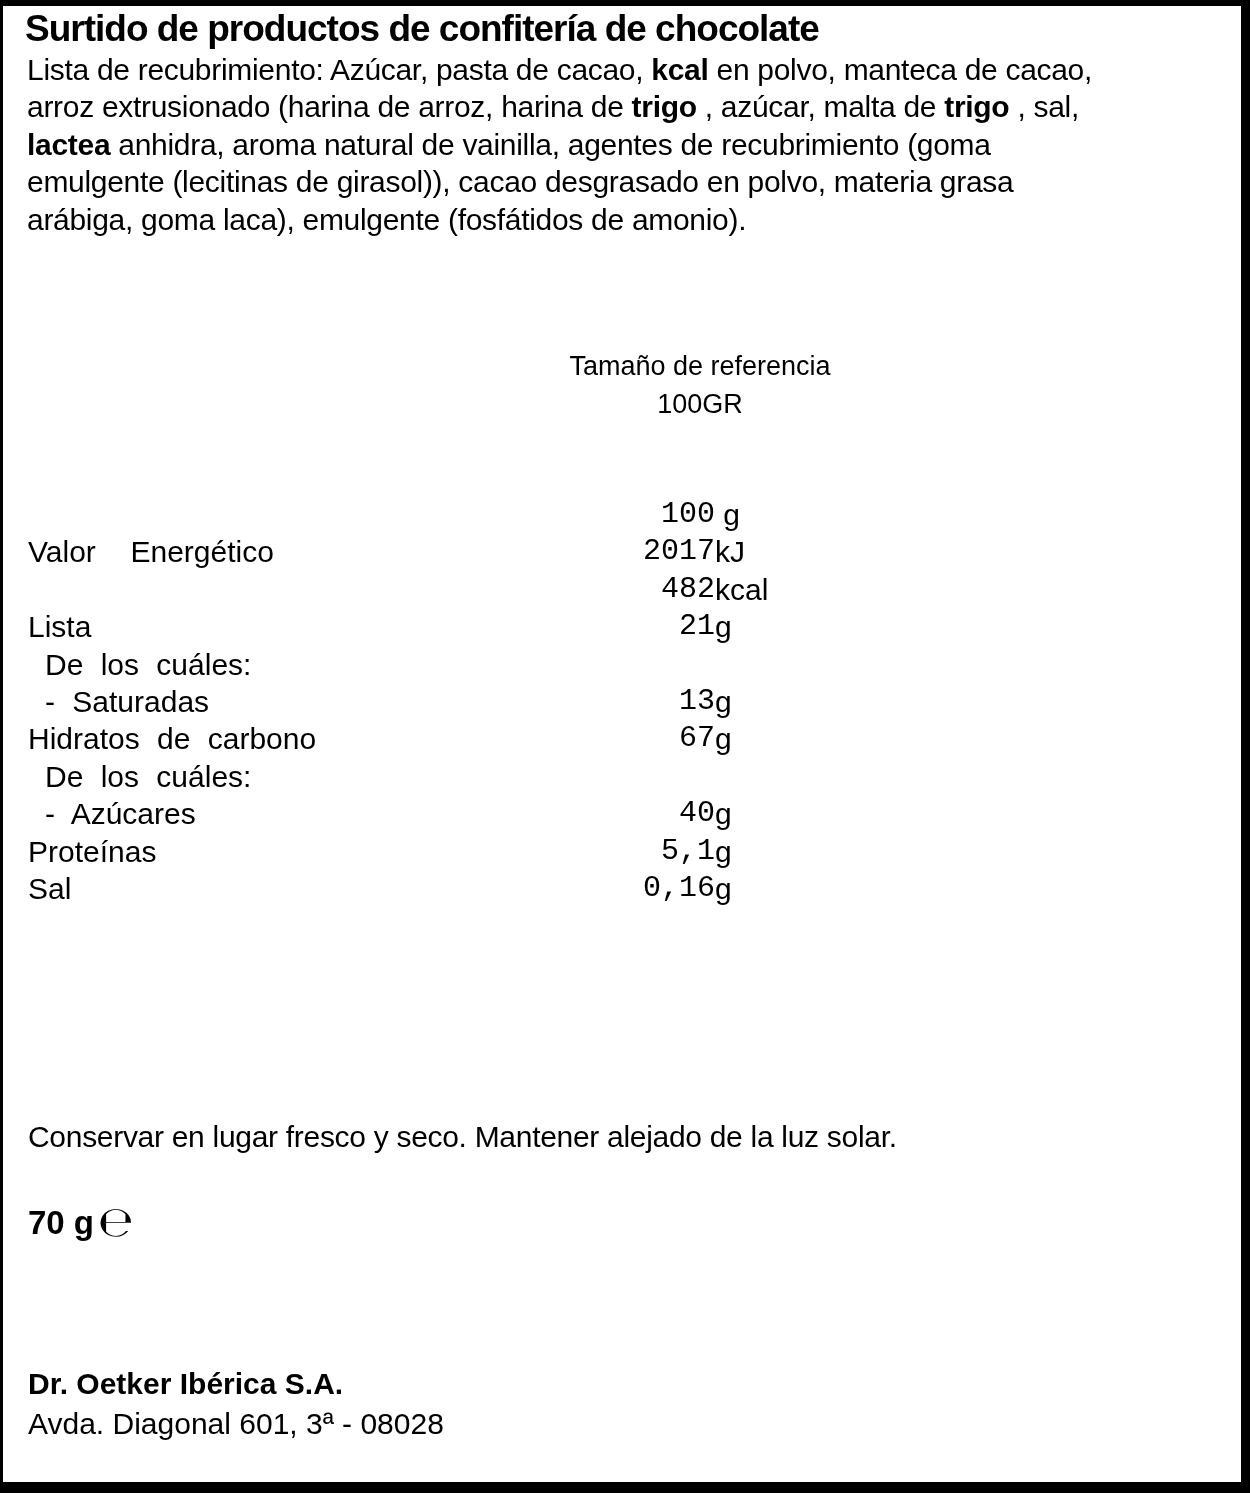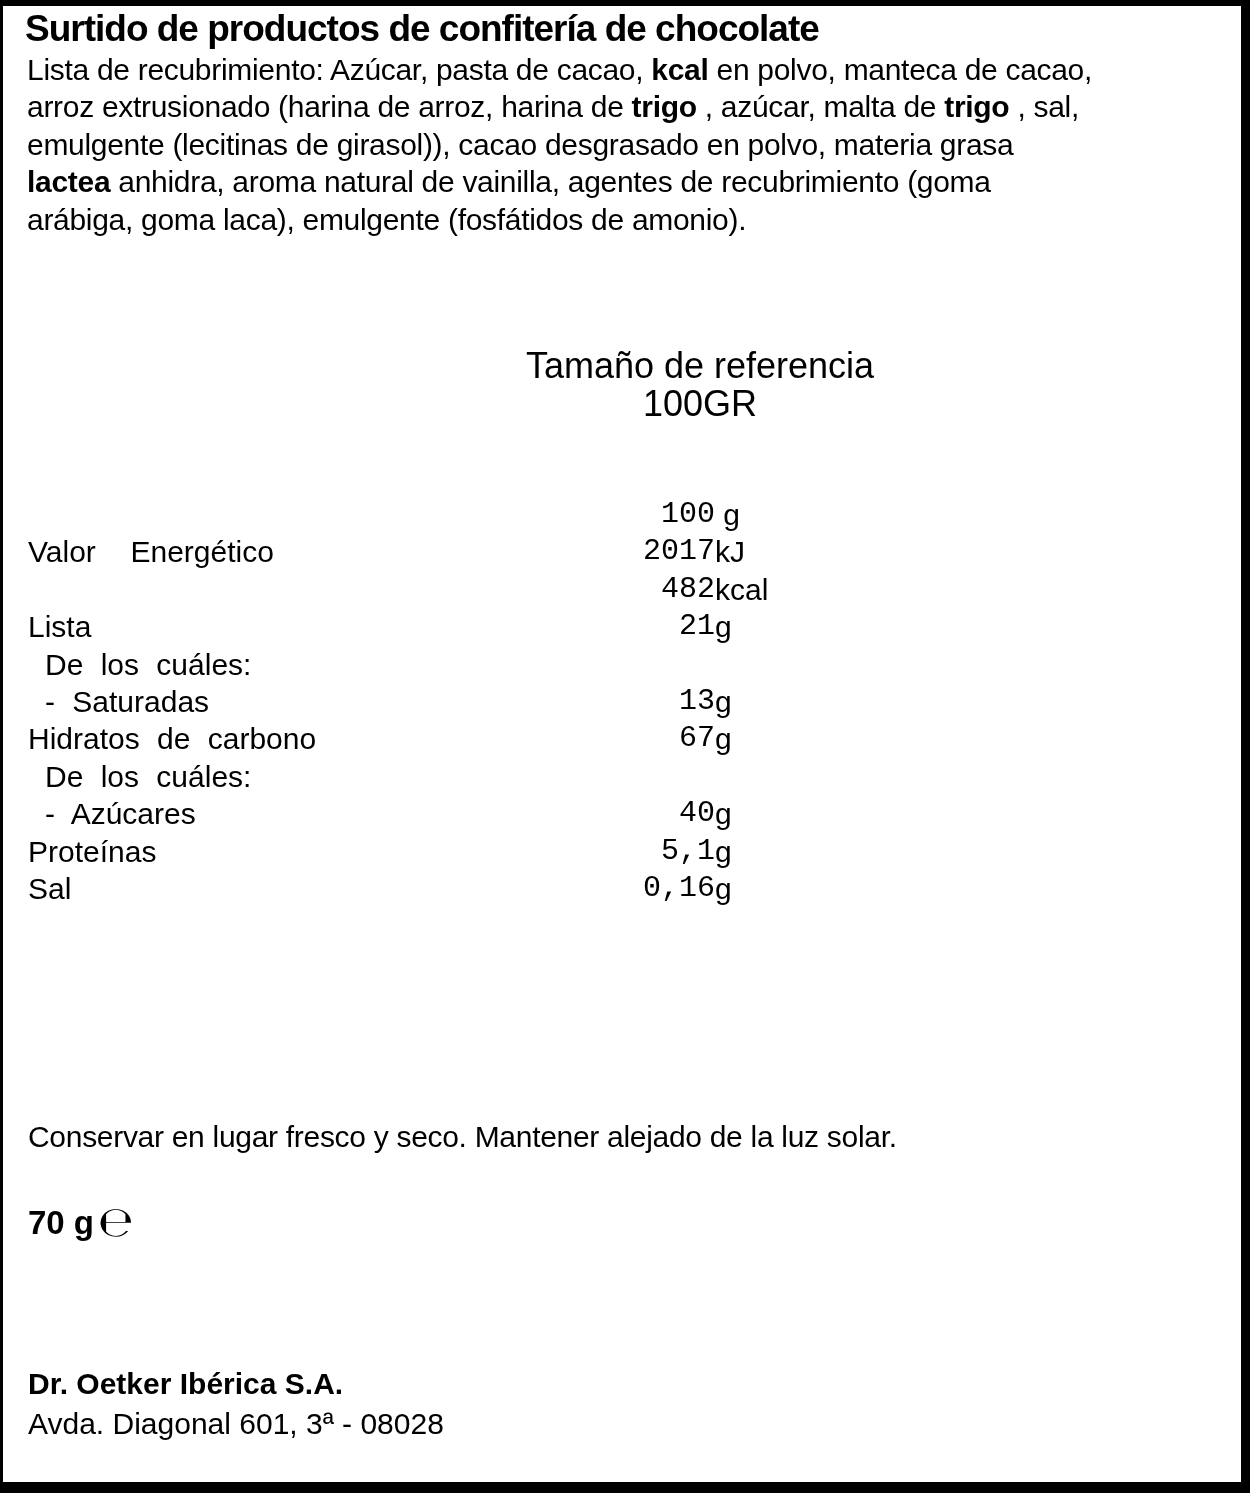--- a/index.html
+++ b/index.html
@@ -21,21 +21,21 @@
   }
   .ingredients{
     position:absolute;left:24px;top:45px;
     font-size:30px;line-height:37.4px;letter-spacing:-0.3px;
   }
   .ing-line{white-space:pre;}
   .b{font-weight:bold;}
   .reference{
     position:absolute;left:697px;top:341px;
     transform:translateX(-50%);
-    text-align:center;font-size:36px;line-height:38px;white-space:nowrap;
+    text-align:center;font-size:27px;line-height:38px;white-space:nowrap;
   }
   .nutrition{
     position:absolute;left:0;top:490px;width:100%;
     font-size:30px;line-height:37.4px;
   }
   .nut-row{position:relative;height:37.4px;}
   .nut-label{position:absolute;left:25px;white-space:pre;word-spacing:0.3em;}
   .nut-label.ind{left:42px;}
   .nut-value{position:absolute;left:712px;top:0;}
   .nut-value .num{position:absolute;right:100%;top:0;white-space:pre;font-family:Liberation Mono, monospace;}
@@ -62,22 +62,22 @@
 </head>
 <body>
 
 <div class="label">
 
   <h1 class="title">Surtido de productos de confitería de chocolate</h1>
 
   <div class="ingredients">
       <div class="ing-line"><span>Lista de recubrimiento: Azúcar, pasta de cacao, </span><span class="b">kcal</span><span> en polvo, manteca de cacao,</span></div>
       <div class="ing-line"><span>arroz extrusionado (harina de arroz, harina de </span><span class="b">trigo</span><span> , azúcar, malta de </span><span class="b">trigo</span><span> , sal,</span></div>
+      <div class="ing-line"><span class="b">lactea</span><span> anhidra, aroma natural de vainilla, agentes de recubrimiento (goma</span></div>
       <div class="ing-line"><span>emulgente (lecitinas de girasol)), cacao desgrasado en polvo, materia grasa</span></div>
-      <div class="ing-line"><span class="b">lactea</span><span> anhidra, aroma natural de vainilla, agentes de recubrimiento (goma</span></div>
       <div class="ing-line"><span>arábiga, goma laca), emulgente (fosfátidos de amonio).</span></div>
     </div>
 
   <div class="reference">
     <div>Tamaño de referencia</div>
     <div>100GR</div>
   </div>
 
   <div class="nutrition">
       <div class="nut-row">

